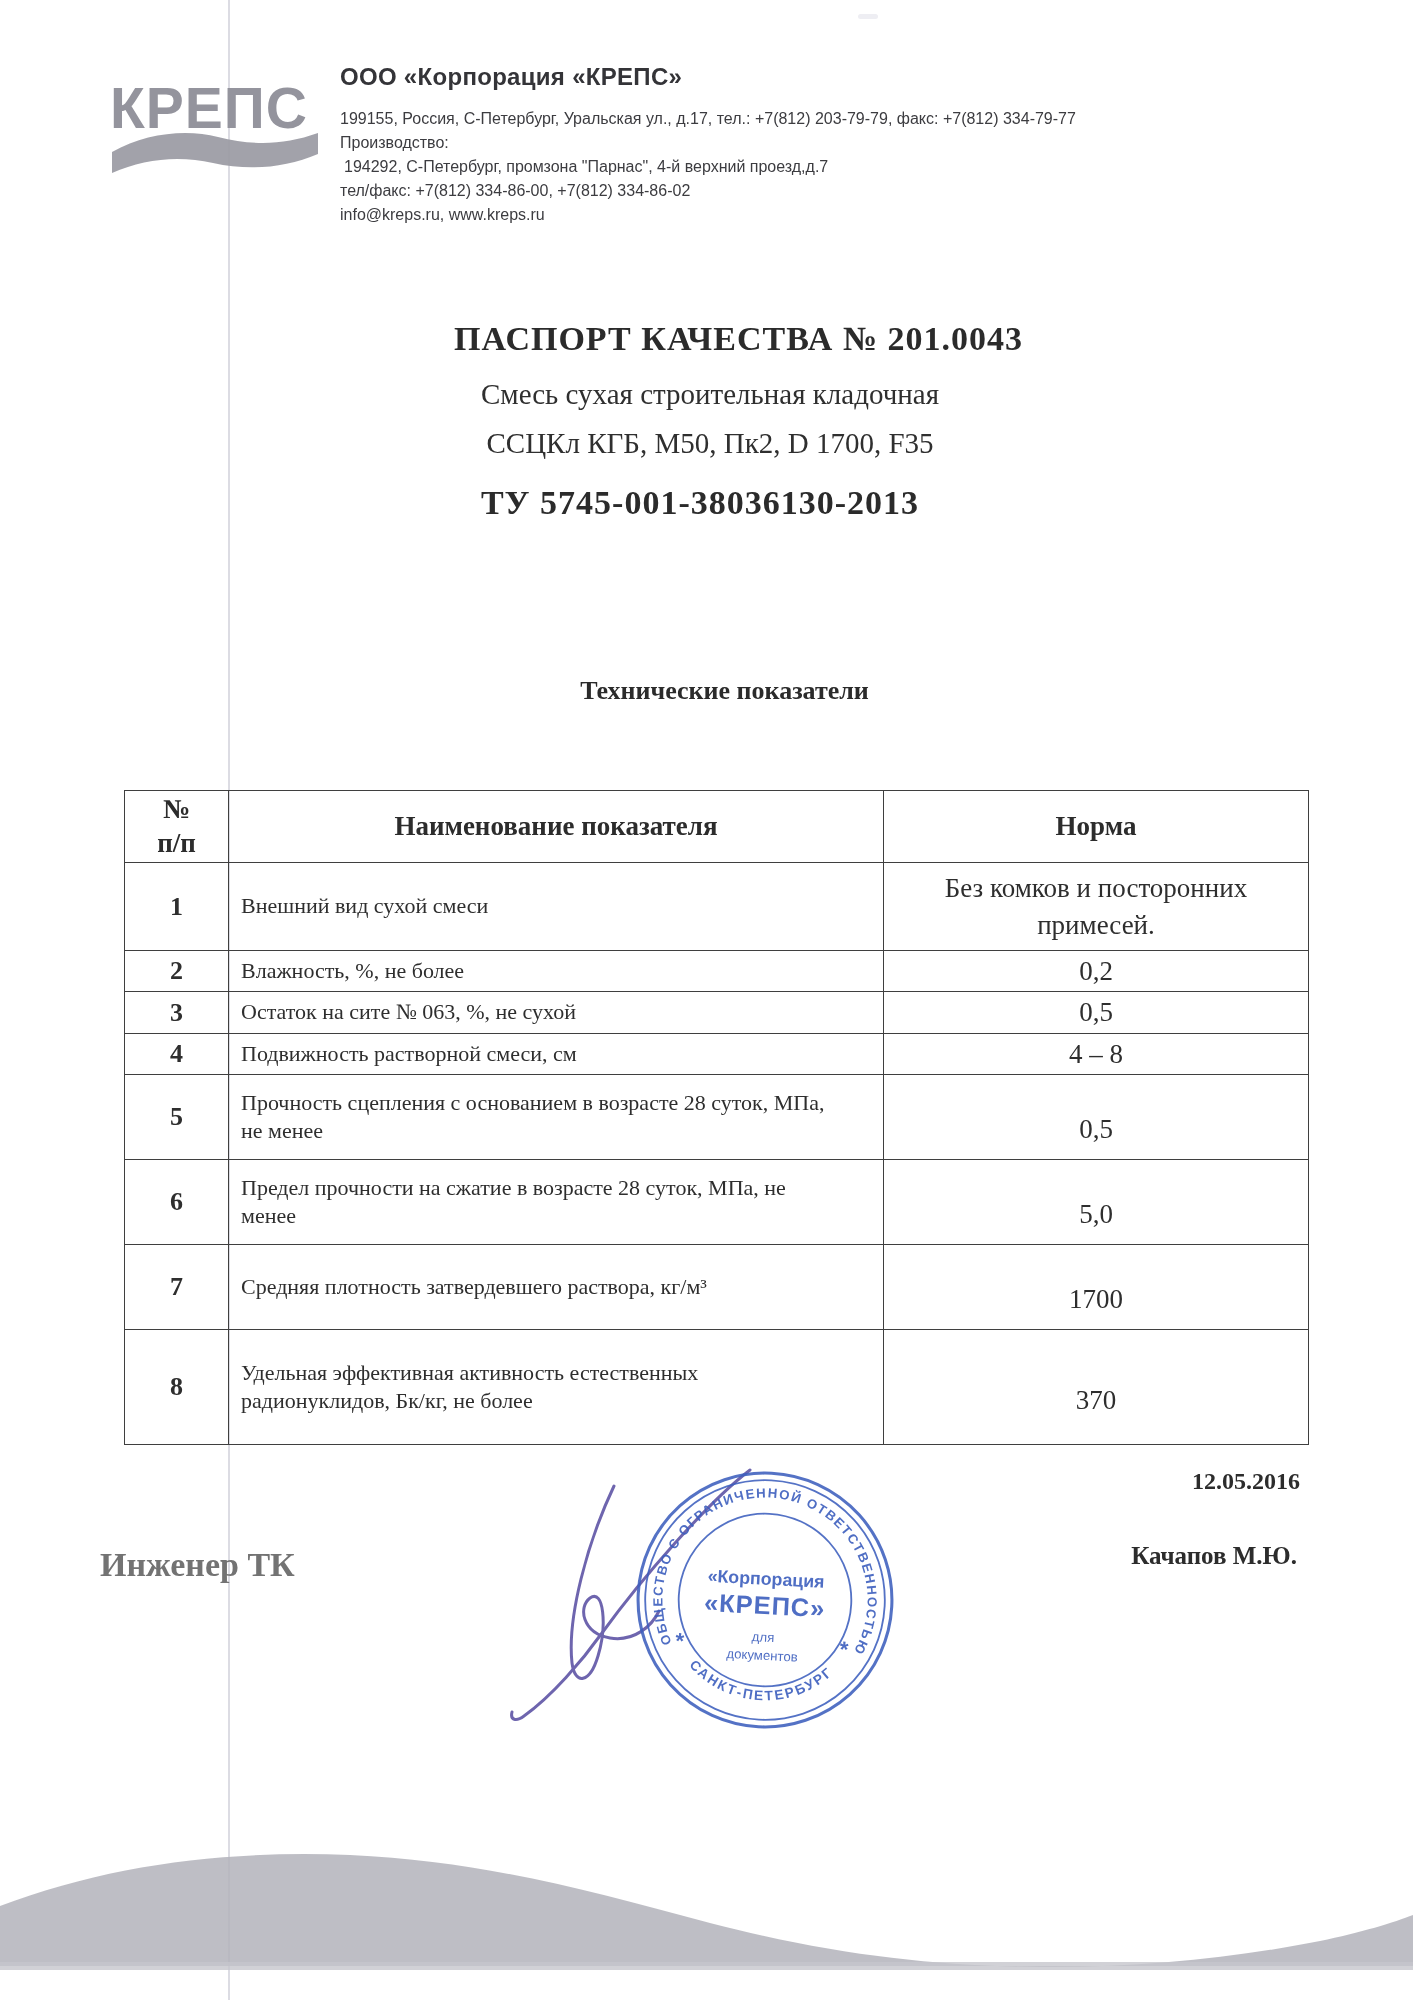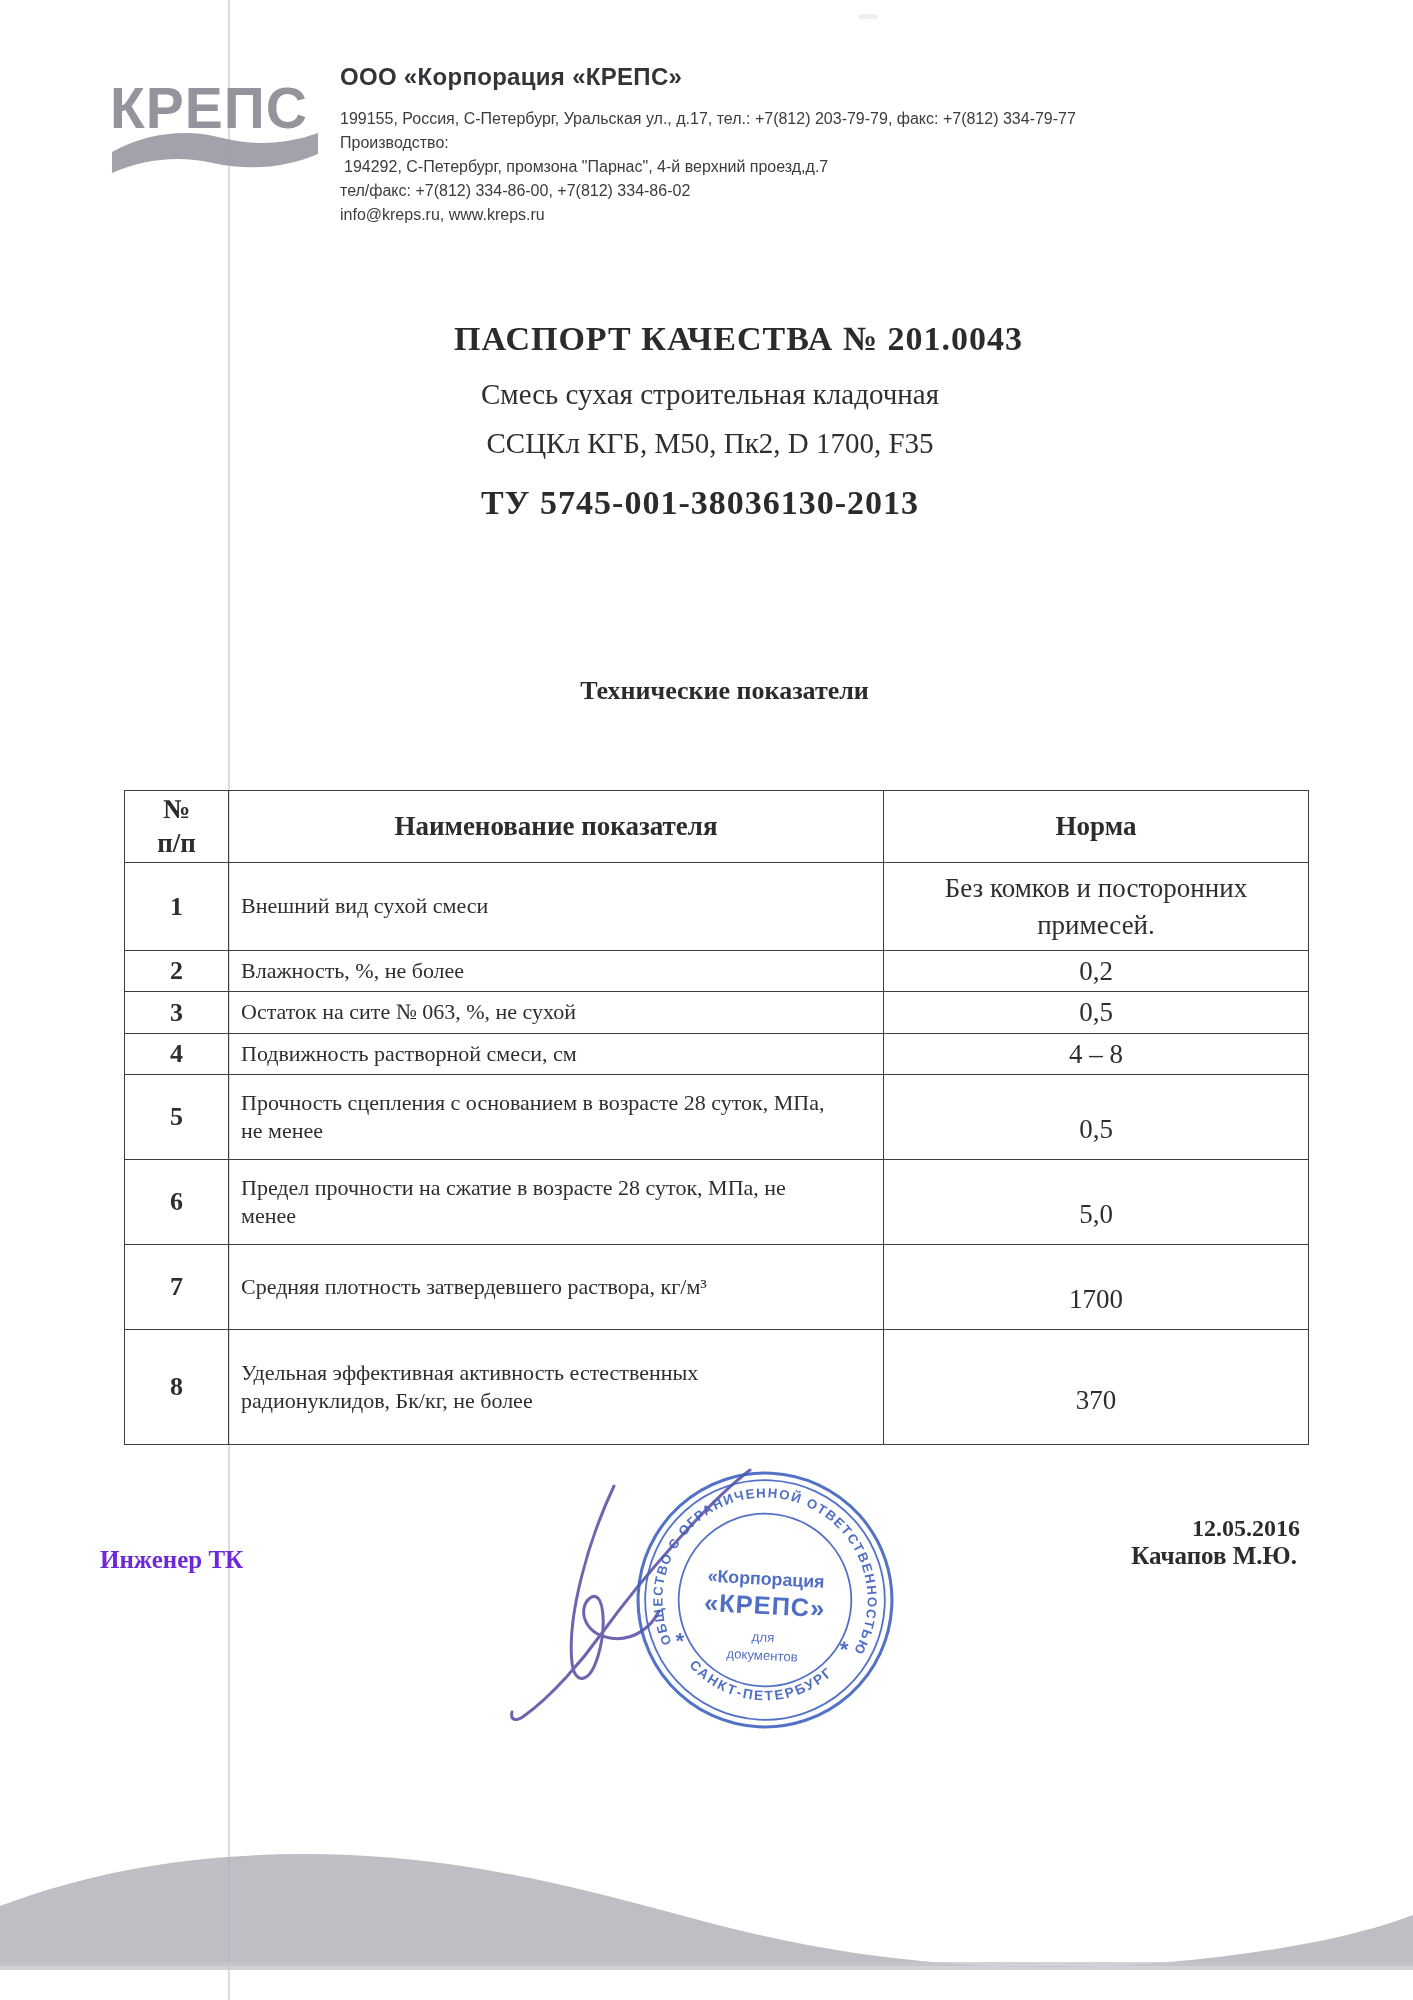--- a/index.html
+++ b/index.html
@@ -39,22 +39,22 @@
   td.num{text-align:center;font-weight:bold;font-size:26px;vertical-align:middle;}
   td.name{font-size:22px;line-height:1.3;padding:4px 43px 4px 12px;vertical-align:middle;}
   td.norm{text-align:center;font-size:27px;vertical-align:middle;line-height:1.35;padding:2px 8px;}
   td.norm.low{vertical-align:bottom;padding-bottom:12px;}
   td.norm.low2{vertical-align:bottom;padding-bottom:26px;}
   tbody tr:nth-child(1){height:88px;}
   tbody tr:nth-child(2),tbody tr:nth-child(3),tbody tr:nth-child(4){height:40px;}
   tbody tr:nth-child(5),tbody tr:nth-child(6),tbody tr:nth-child(7){height:85px;}
   tbody tr:nth-child(8){height:115px;}
 
-  .footer-date{position:absolute;top:1468px;right:113px;font-size:24px;font-weight:bold;color:#2c2c2c;margin-top:47px;}
-  .engineer{position:absolute;top:1546px;left:100px;font-size:25px;font-weight:bold;color:#6d28d9;text-align:center;}
+  .footer-date{position:absolute;top:1468px;right:113px;font-size:24px;font-weight:bold;color:#2c2c2c;}
+  .engineer{position:absolute;top:1546px;left:100px;font-size:34px;font-weight:bold;color:#737373;text-align:center;}
   .signer{position:absolute;top:1542px;right:116px;font-size:25px;font-weight:bold;color:#2c2c2c;}
 
   .stamp{position:absolute;left:633px;top:1468px;width:264px;height:264px;}
   .signature{position:absolute;left:452px;top:1428px;width:330px;height:300px;}
   .bottom-wave{position:absolute;left:0;top:1830px;width:1413px;height:160px;}
 </style>
 </head>
 <body>
 
 <div class="page">

